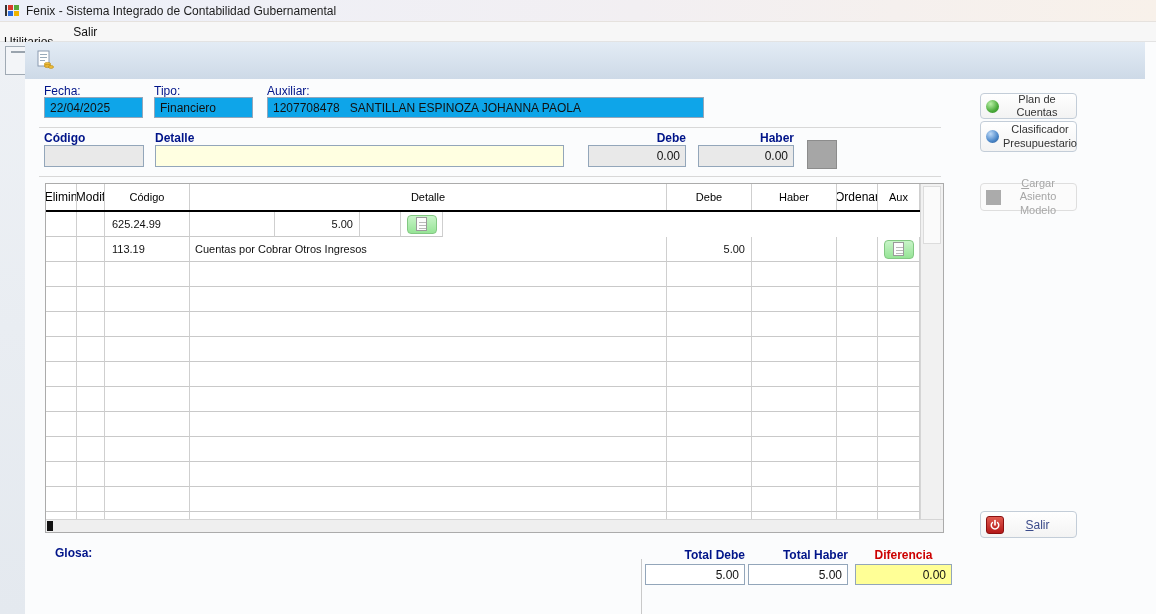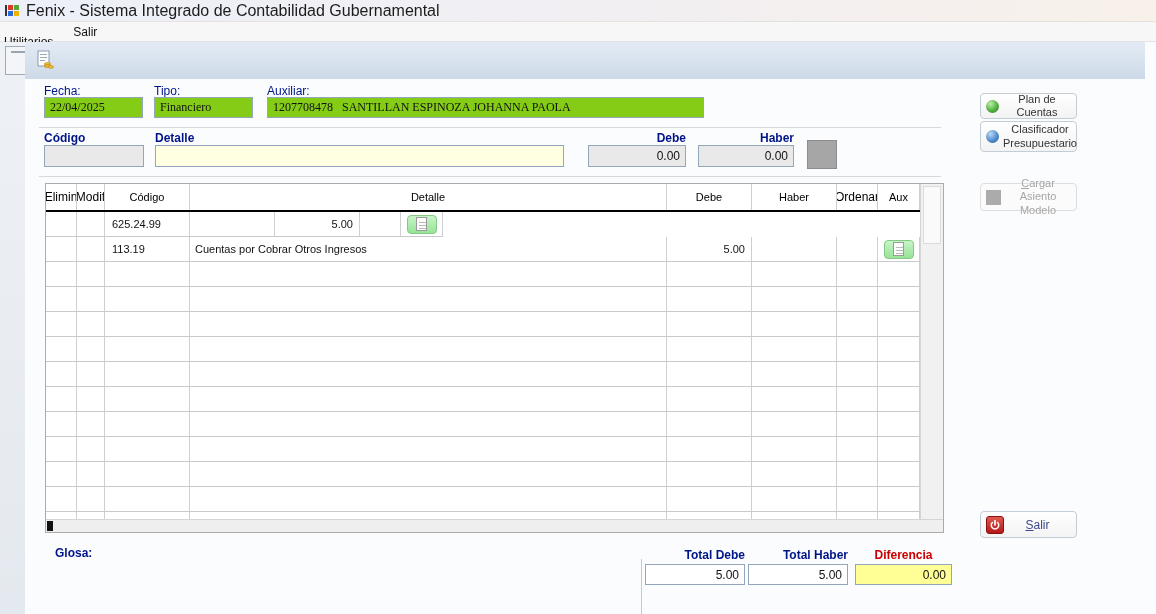--- a/index.html
+++ b/index.html
@@ -4,21 +4,21 @@
 <style>
   * { margin:0; padding:0; box-sizing:border-box; }
   html,body { width:1156px; height:614px; }
   body { font-family:"Liberation Sans", sans-serif; overflow:hidden; background:#fff; }
   #app { position:relative; width:1156px; height:614px; overflow:hidden; background:#fbfcfd; }
 
   
   .titlebar { position:absolute; left:0; top:0; width:1156px; height:22px;
     background:linear-gradient(90deg,#edf0f9 0%,#f2eff2 55%,#f8f1ea 100%);
     display:flex; align-items:center; padding-left:4px; border-bottom:1px solid #e6e2de; }
-  .title-text { font-size:16px; color:#1c1c1c; margin-left:6px; }
+  .title-text { font-size:12px; color:#1c1c1c; margin-left:6px; }
 
   
   .menubar { position:absolute; left:0; top:22px; width:1156px; height:20px; background:#f7f7f7;
     border-bottom:1px solid #e3e3e3; display:flex; align-items:center; font-size:12px; color:#111; }
   .menu-item { padding:0 10px; height:20px; line-height:20px; cursor:default; }
   .menu-item:first-child { padding-left:4px;margin-top:20px; }
 
   
   .sidebar { position:absolute; left:0; top:42px; width:35px; height:572px;
     background:linear-gradient(180deg,#eef1f5,#e4e9ef); border-right:1px solid #6f7680; }
@@ -32,21 +32,21 @@
     background:linear-gradient(180deg,#e3ecf5 0%,#cdd9e7 100%); }
   .tool-icon { position:absolute; left:10px; top:8px; width:20px; height:20px; cursor:pointer; }
 
   
   .lbl { position:absolute; font-size:12px; white-space:nowrap; }
   .navy { color:#001489; }
   .bold { font-weight:bold; }
   .red { color:#cc0000; }
   .field { position:absolute; border:1px solid #93a6ba; font-size:12px; color:#111;
     display:flex; align-items:center; padding:0 5px; white-space:pre; }
-  .cyan { background:#84cc16;font-family:Liberation Serif, serif; }
+  .cyan { background:#0ea5e9; }
   .grayf { background:#e9e9e9; }
   .cream { background:#ffffe1; }
   .whitef { background:#ffffff; }
   .yellowf { background:#ffff96; }
   .rightal { justify-content:flex-end; }
   .sep { position:absolute; height:1px; background:#d8d8d8; }
   .right-lbl { text-align:right; }
 
   .gray-square { position:absolute; left:782px; top:98px; width:30px; height:29px;
     background:#a6a6a6; border:1px solid #8c8c8c; }

